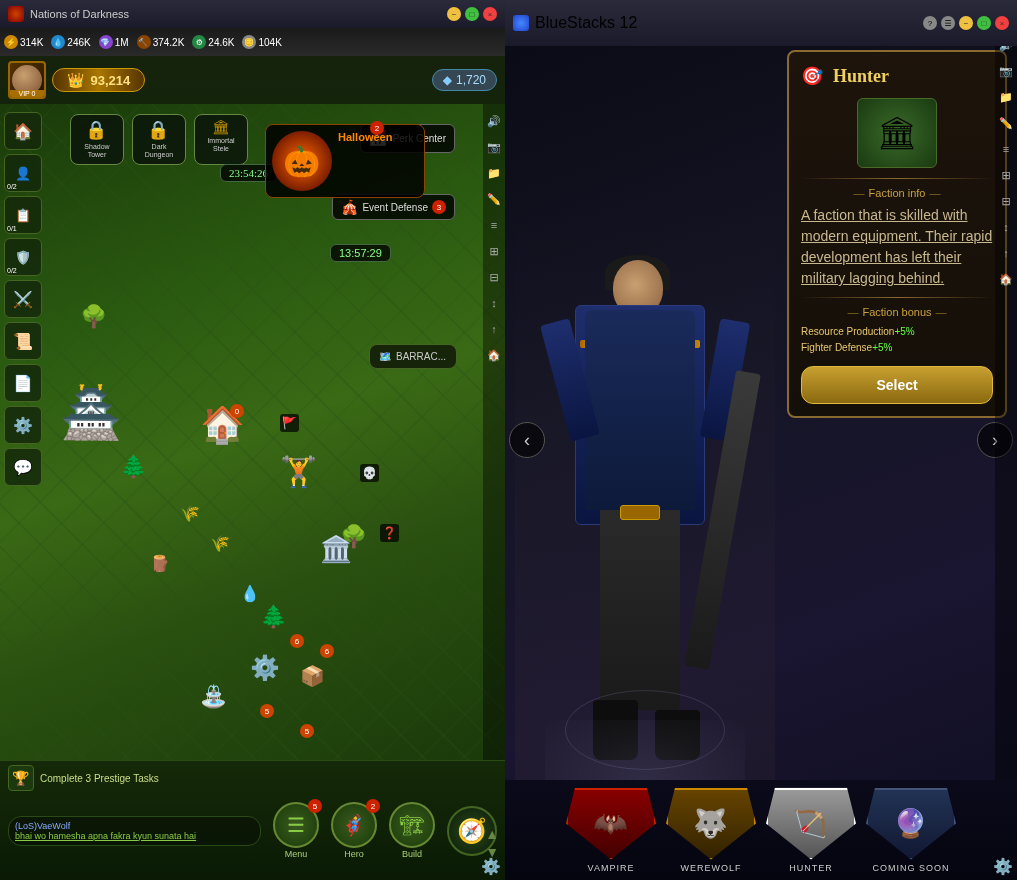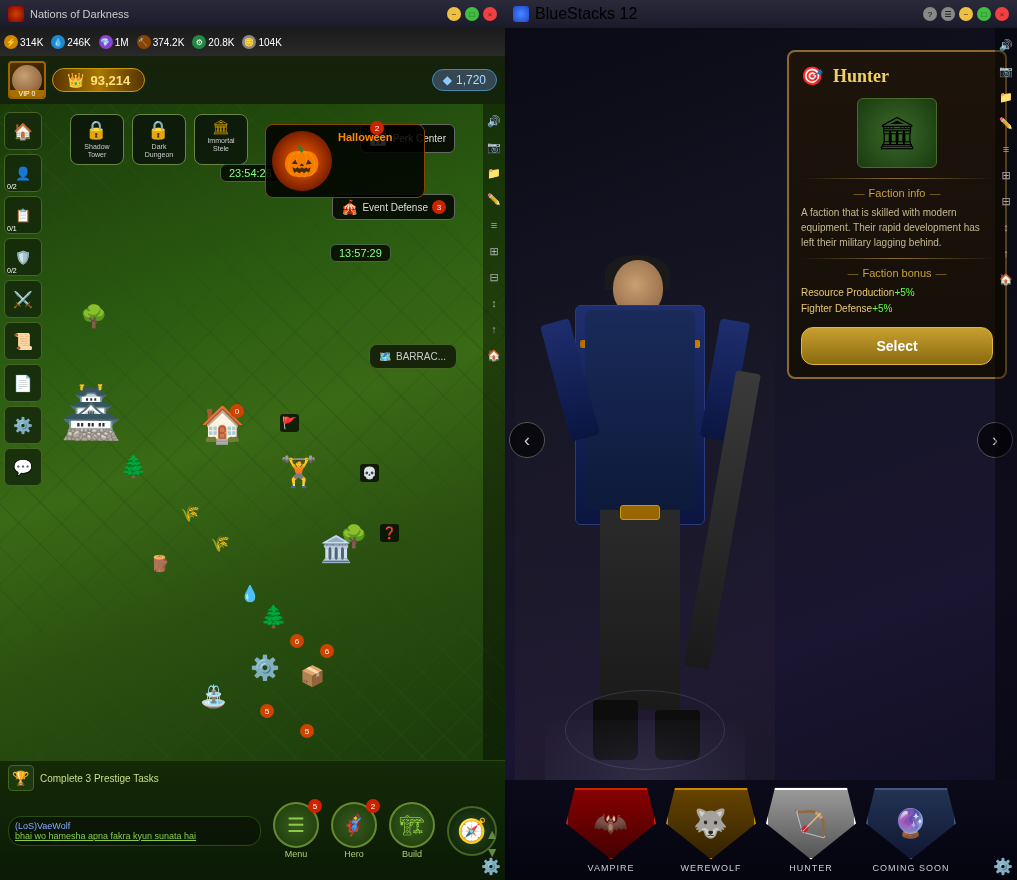--- a/index.html
+++ b/index.html
@@ -70,21 +70,21 @@
     .titlebar-btn.minimize { background: #f0c040; }
     .titlebar-btn.maximize { background: #40c040; }
     .titlebar-btn.close { background: #f04040; }
 
     
     .titlebar-right {
       position: absolute;
       top: 0;
       left: 0;
       right: 0;
-      height: 28px;
+      height: 46px;
       background: linear-gradient(to bottom, #2a2a3a, #1a1a2a);
       display: flex;
       align-items: center;
       padding: 0 8px;
       z-index: 100;
     }
     .titlebar-right .bs-icon {
       width: 16px;
       height: 16px;
       background: radial-gradient(circle, #4488ff, #2244cc);
@@ -731,23 +731,24 @@
       align-items: center;
       justify-content: center;
       gap: 4px;
     }
     .section-header::before, .section-header::after {
       content: '—';
       color: #886a20;
     }
     .info-text {
       color: #c8b890;
-      font-size: 10px;
+      font-size: 14px;
       line-height: 1.5;
       margin-bottom: 0;
+      text-decoration: underline;
     }
     .bonus-text {
       color: #e8c870;
       font-size: 10px;
       line-height: 1.6;
     }
     .bonus-text .green { color: #66ff44; }
 
     .select-btn {
       display: block;
@@ -881,21 +882,21 @@
     <div class="resource-item">
       <div class="res-icon gem">💎</div>
       <span>1M</span>
     </div>
     <div class="resource-item">
       <div class="res-icon food">🔨</div>
       <span>374.2K</span>
     </div>
     <div class="resource-item">
       <div class="res-icon speed">⚙</div>
-      <span>20.8K</span>
+      <span>24.6K</span>
     </div>
     <div class="resource-item">
       <div class="res-icon silver">🪙</div>
       <span>104K</span>
     </div>
   </div>
 
   <div class="top-bar">
     <div class="avatar-box">
       <div class="avatar-face"></div>
@@ -936,21 +937,21 @@
     <div class="unit-icon" style="left:280px;top:310px;background:rgba(0,0,0,0.7);border-radius:3px;padding:2px;">🚩</div>
     <div class="unit-icon" style="left:360px;top:360px;background:rgba(0,0,0,0.7);border-radius:3px;padding:2px;">💀</div>
     <div class="unit-icon" style="left:380px;top:420px;background:rgba(0,0,0,0.7);border-radius:3px;padding:2px;">❓</div>
 
     <div style="position:absolute;left:230px;top:300px;background:#cc4400;color:#fff;font-size:8px;border-radius:50%;width:14px;height:14px;display:flex;align-items:center;justify-content:center;">0</div>
     <div style="position:absolute;left:290px;top:530px;background:#cc4400;color:#fff;font-size:8px;border-radius:50%;width:14px;height:14px;display:flex;align-items:center;justify-content:center;">6</div>
     <div style="position:absolute;left:320px;top:540px;background:#cc4400;color:#fff;font-size:8px;border-radius:50%;width:14px;height:14px;display:flex;align-items:center;justify-content:center;">6</div>
     <div style="position:absolute;left:260px;top:600px;background:#cc4400;color:#fff;font-size:8px;border-radius:50%;width:14px;height:14px;display:flex;align-items:center;justify-content:center;">5</div>
     <div style="position:absolute;left:300px;top:620px;background:#cc4400;color:#fff;font-size:8px;border-radius:50%;width:14px;height:14px;display:flex;align-items:center;justify-content:center;">5</div>
 
-    <div class="timer-popup" style="left:220px;top:60px;">
+    <div class="timer-popup" style="left:220px;top:60px;font-family:Liberation Serif, serif;">
       <span>23:54:26</span>
     </div>
     <div class="timer-popup" style="left:330px;top:140px;">
       <span>13:57:29</span>
     </div>
 
     <div class="halloween-popup">
       <div class="hw-badge">2</div>
       <div class="halloween-img">🎃</div>
       <div class="hw-title">Halloween</div>

